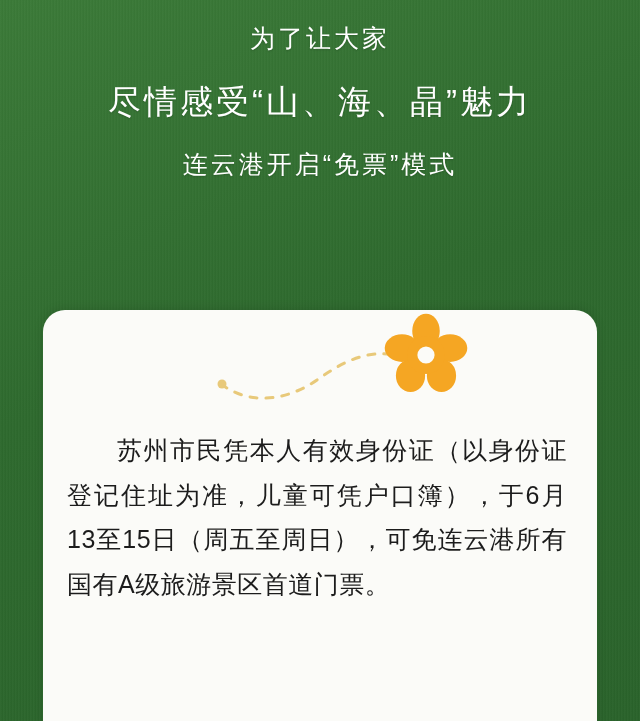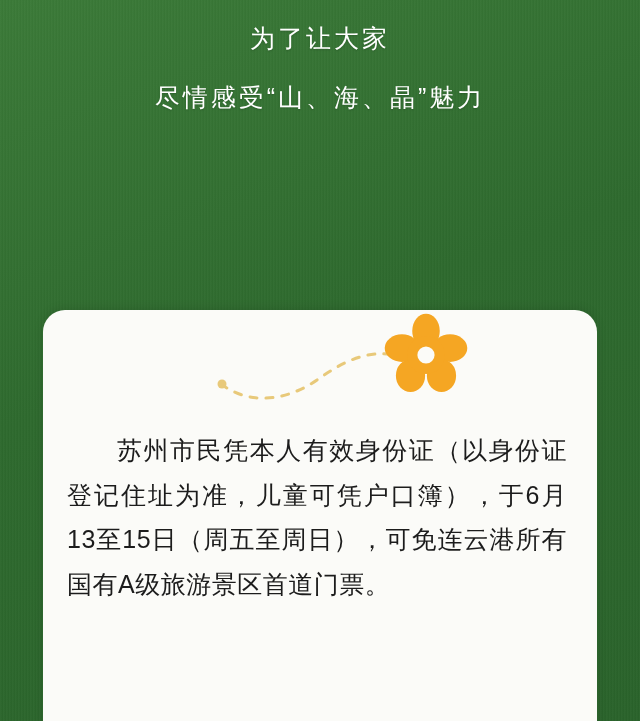--- a/index.html
+++ b/index.html
@@ -40,21 +40,21 @@
     color: #ffffff;
   }
   .headline .line {
     font-size: 25px;
     line-height: 1.0;
     letter-spacing: 3px;
     margin: 0 0 34px 0;
     font-weight: 400;
     text-shadow: 0 1px 2px rgba(0,0,0,0.18);
   }
-  .headline .line.l2 { font-size: 25px; }
+  .headline .line.l2 { font-size: 33px; }
   .headline .line.l3 { margin-bottom: 0; }
 
   
   .card {
     position: absolute;
     left: 43px;
     top: 310px;
     width: 554px;
     height: 420px;
     background: #fbfbf8;
@@ -98,20 +98,21 @@
 </head>
 <body>
 
 <div class="poster">
 
   <div class="bg-texture"></div>
 
   <div class="headline">
     <p class="line l1">为了让大家</p>
     <p class="line l2">尽情感受“山、海、晶”魅力</p>
+    <p class="line l3">连云港开启“免票”模式</p>
   </div>
 
   <div class="card">
     <div class="card-inner">
 
       <svg class="swoosh" viewBox="0 0 250 70">
         <path d="M8 52 C 40 76, 78 66, 104 48 C 128 31, 154 16, 186 24 C 208 30, 220 40, 232 46" fill="none" stroke="#e8c97a" stroke-width="3" stroke-linecap="round" stroke-dasharray="7 9"></path>
         <circle cx="9" cy="52" r="4.5" fill="#e8c97a"></circle>
       </svg>
 

